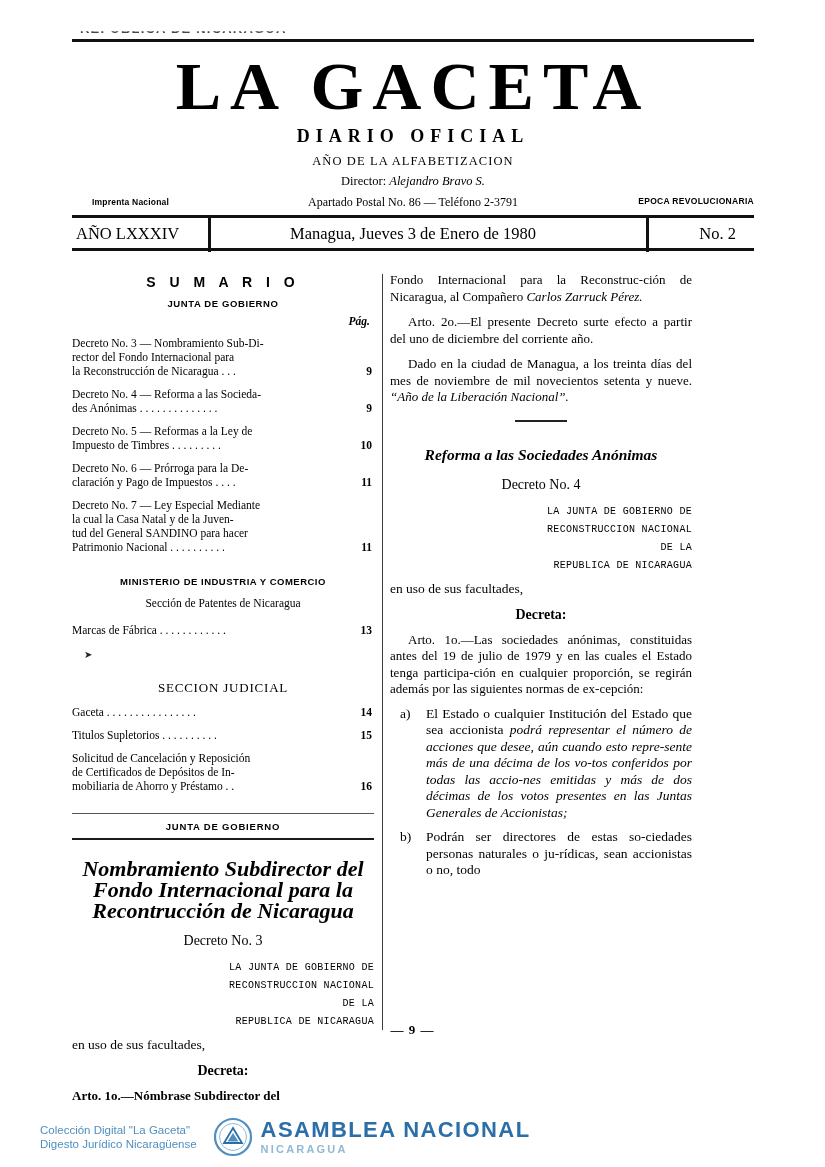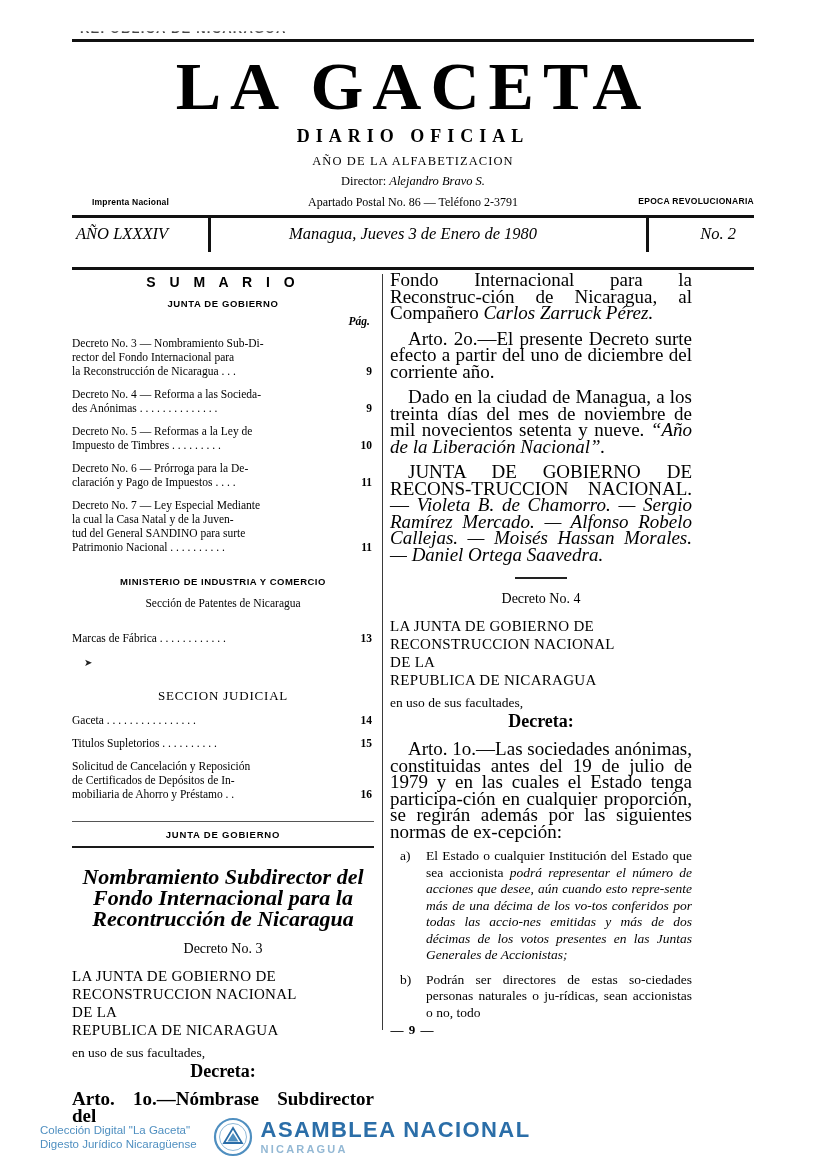--- a/index.html
+++ b/index.html
@@ -122,22 +122,21 @@
   }
 
   
   .issue-rule-top {
     margin-top: 4px;
     height: 3px;
     background: #111;
   }
   .issue-bar {
     position: relative;
-    height: 49px;
-    font-style: italic;
+    height: 30px;
   }
   .issue-bar .cell {
     position: absolute;
     top: 6px;
     font-size: 16.5px;
     white-space: nowrap;
   }
   .issue-year  { left: 4px; }
   .issue-place { left: 0; right: 0; text-align: center; }
   .issue-no    { right: 18px; }
@@ -290,38 +289,40 @@
   .decree-title.small {
     font-size: 15.5px;
     margin-top: 4px;
   }
   .decree-no {
     text-align: center;
     font-size: 14px;
     margin-top: 12px;
   }
   .decree-org {
-    text-align: left;
-    font-size: 15px;
+    text-align: right;
+    font-size: 10px;
     line-height: 18px;
     letter-spacing: .3px;
     margin-top: 10px;
+    font-family: Liberation Mono, monospace;
   }
   .decree-facultades {
     font-size: 13.5px;
     margin-top: 6px;
   }
   .decree-decreta {
     text-align: center;
-    font-size: 18px;
-    font-weight: bold;
+    font-size: 14px;
+    font-weight: bold;
+    margin-top: 10px;
   }
 
   .body-p {
-    font-size: 19px;
+    font-size: 13px;
     line-height: 16.5px;
     text-align: justify;
     margin-top: 9px;
     text-indent: 18px;
     hyphens: manual;
   }
   .body-p.noindent { text-indent: 0; margin-top: 0; }
   .body-p.bold { font-weight: bold; }
   .body-p i { font-style: italic; }
 
@@ -463,29 +464,29 @@
 
       <div class="toc-entry">
         <span class="txt">Decreto No. 6 — Prórroga para la De-</span>
         <span class="txt hang">claración y Pago de Impuestos . . . .</span>
         <span class="toc-page">11</span>
       </div>
 
       <div class="toc-entry">
         <span class="txt">Decreto No. 7 — Ley Especial Mediante</span>
         <span class="txt hang">la cual la Casa Natal y de la Juven-</span>
-        <span class="txt hang">tud del General SANDINO para surte</span>
+        <span class="txt hang">tud del General SANDINO para hacer</span>
         <span class="txt hang">Patrimonio Nacional . . . . . . . . . .</span>
         <span class="toc-page">11</span>
       </div>
 
       <div class="toc-section">MINISTERIO DE INDUSTRIA Y COMERCIO</div>
       <div class="toc-subsection">Sección de Patentes de Nicaragua</div>
 
-      <div class="toc-entry" style="margin-top:22px">
+      <div class="toc-entry" style="margin-top:14px">
         <span class="txt">Marcas de Fábrica . . . . . . . . . . . .</span>
         <span class="toc-page">13</span>
       </div>
 
       <div class="dingbat">➤</div>
 
       <div class="toc-section-serif">SECCION JUDICIAL</div>
 
       <div class="toc-entry">
         <span class="txt">Gaceta . . . . . . . . . . . . . . . .</span>
@@ -527,24 +528,24 @@
     </div>
 
     <div class="col col-right">
 
       <div class="body-p noindent"><span>Fondo Internacional para la Reconstruc-ción de Nicaragua, al Compañero </span><i>Carlos Zarruck Pérez.</i></div>
 
       <div class="body-p">Arto. 2o.—El presente Decreto surte efecto a partir del uno de diciembre del corriente año.</div>
 
       <div class="body-p"><span>Dado en la ciudad de Managua, a los treinta días del mes de noviembre de mil novecientos setenta y nueve. </span><i>“Año de la Liberación Nacional”.</i></div>
 
-      <div class="body-p"><span>JUNTA DE GOBIERNO DE RECONS-TRUCCION NACIONAL. — </span><i>Violeta B. de Chamorro. — Sergio Ramírez Mercado. — Alfonso Robelo Callejas. — Moisés Hassan Morales. — Daniel Ortega Saavedra.</i></div>
 
       <div class="short-rule"></div>
 
+      <div class="decree-title small" style="margin-top:22px">Reforma a las Sociedades Anónimas</div>
       <div class="decree-no">Decreto No. 4</div>
       <div class="decree-org">
         <span>LA JUNTA DE GOBIERNO DE</span><br>
         <span>RECONSTRUCCION NACIONAL</span><br>
         <span>DE LA</span><br>
         <span>REPUBLICA DE NICARAGUA</span>
       </div>
       <div class="decree-facultades">en uso de sus facultades,</div>
       <div class="decree-decreta">Decreta:</div>
       <div class="body-p">Arto. 1o.—Las sociedades anónimas, constituidas antes del 19 de julio de 1979 y en las cuales el Estado tenga participa-ción en cualquier proporción, se regirán además por las siguientes normas de ex-cepción:</div>

